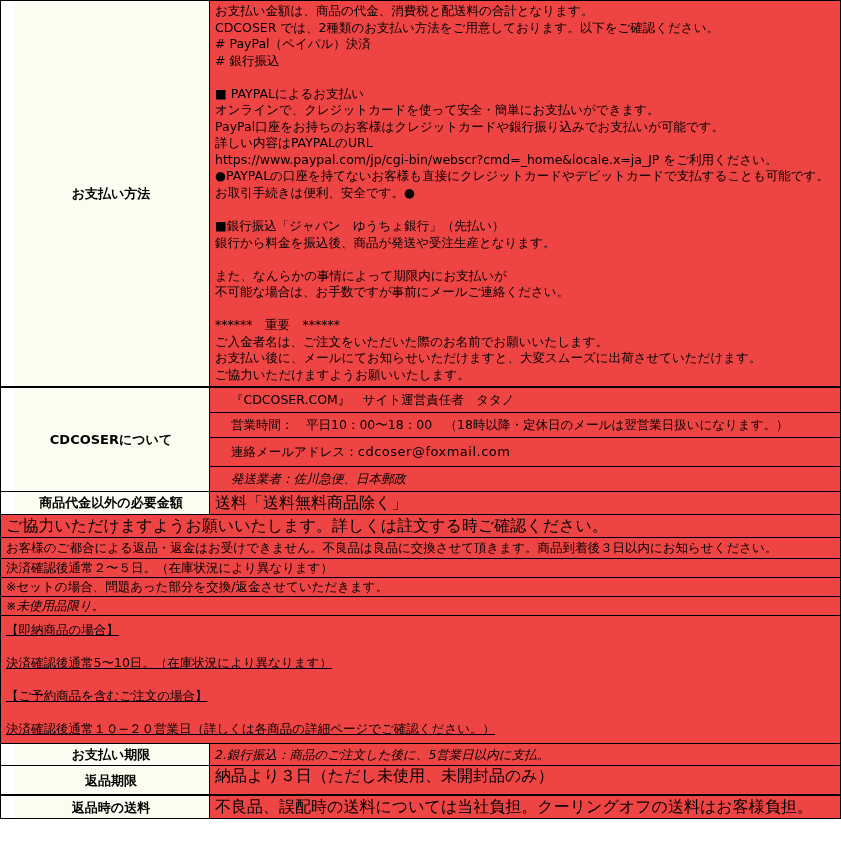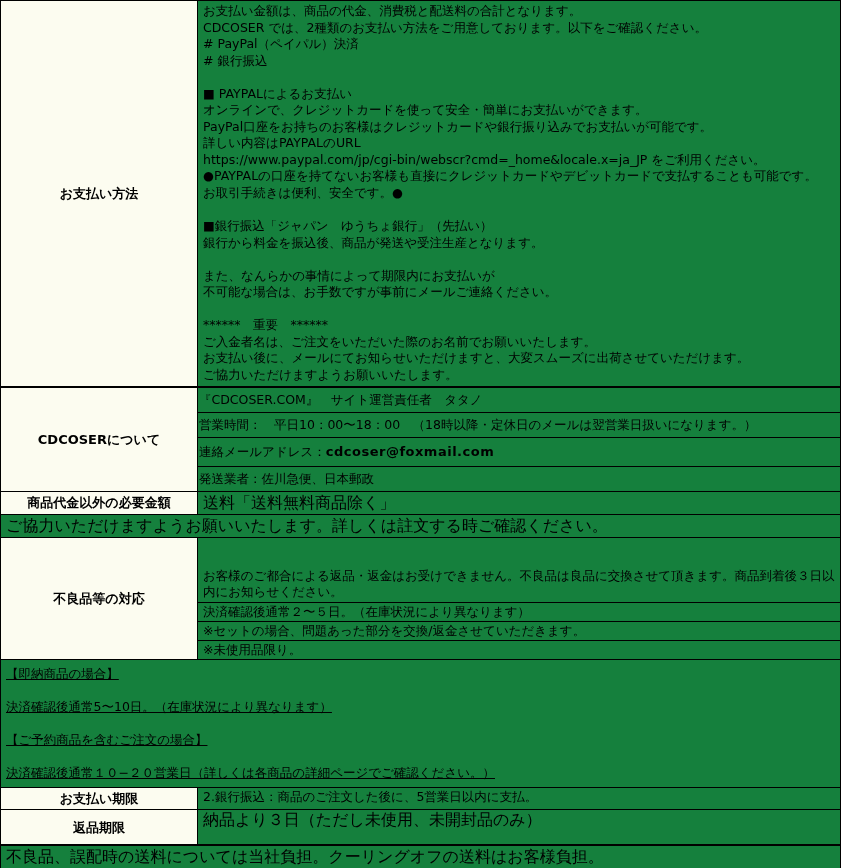--- a/index.html
+++ b/index.html
@@ -29,49 +29,51 @@
     background:#fcfcf0;
     border-right:1px solid #000;
     display:flex;
     align-items:center;
     justify-content:center;
     text-align:center;
     font-weight:bold;
     font-size:13px;
     line-height:17px;
     padding:2px 13px;
+    margin-left:12px;
   }
   .ccell{
     flex:1 1 auto;
     min-width:0;
-    background:#15803d;
+    background:#ef4444;
     display:flex;
     flex-direction:column;
+    justify-content:center;
   }
   .pre{
     white-space:pre-line;
     padding:2px 5px;
     font-size:12.5px;
     line-height:16.55px;
   }
   .sub{
     border-bottom:1px solid #000;
-    padding:4px 1px;
+    padding:4px 21px;
     font-size:12.5px;
     line-height:16px;
   }
   .sub.tight{padding:1px 5px;}
-  .sub:last-child{border-bottom:none;}
+  .sub:last-child{border-bottom:none;font-style:italic;}
   .ccell .single{
     padding:3px 5px;
     font-size:16px;
     line-height:16px;
   }
   .email{
-    font-weight:bold;
+    font-weight:normal;
     font-size:13px;
     letter-spacing:0.5px;
   }
   .grow{flex:1 1 auto;}
 </style>
 </head>
 <body>
 
 <div class="shop-table">
 
@@ -123,23 +125,22 @@
     </div>
   </div>
 
   <div class="row">
     <div class="ccell">
       <div class="single">ご協力いただけますようお願いいたします。詳しくは註文する時ご確認ください。</div>
     </div>
   </div>
 
   <div class="row">
-    <div class="hcell">不良品等の対応</div>
     <div class="ccell">
-      <div class="sub tight" style="padding-top:2px;padding-bottom:2px;margin-top:28px;">お客様のご都合による返品・返金はお受けできません。不良品は良品に交換させて頂きます。商品到着後３日以内にお知らせください。</div>
+      <div class="sub tight" style="padding-top:2px;padding-bottom:2px;">お客様のご都合による返品・返金はお受けできません。不良品は良品に交換させて頂きます。商品到着後３日以内にお知らせください。</div>
       <div class="sub tight">決済確認後通常２〜５日。（在庫状況により異なります）</div>
       <div class="sub tight">※セットの場合、問題あった部分を交換/返金させていただきます。</div>
       <div class="sub tight">※未使用品限り。</div>
     </div>
   </div>
 
   <div class="row">
     <div class="ccell">
       <div class="pre grow" style="padding-top:6px;padding-bottom:6px;text-decoration:underline;">【即納商品の場合】
 
@@ -154,23 +155,24 @@
   <div class="row">
     <div class="hcell">お支払い期限</div>
     <div class="ccell">
       <div class="sub tight">2.銀行振込：商品のご注文した後に、5営業日以内に支払。</div>
     </div>
   </div>
 
   <div class="row">
     <div class="hcell">返品期限</div>
     <div class="ccell">
-      <div class="single" style="padding-top:2px;padding-bottom:16px;">納品より３日（ただし未使用、未開封品のみ）</div>
+      <div class="single" style="padding-top:2px;padding-bottom:10px;">納品より３日（ただし未使用、未開封品のみ）</div>
     </div>
   </div>
 
   <div class="row thick">
+    <div class="hcell">返品時の送料</div>
     <div class="ccell">
       <div class="single">不良品、誤配時の送料については当社負担。クーリングオフの送料はお客様負担。</div>
     </div>
   </div>
 
 </div>
 
 </body></html>

